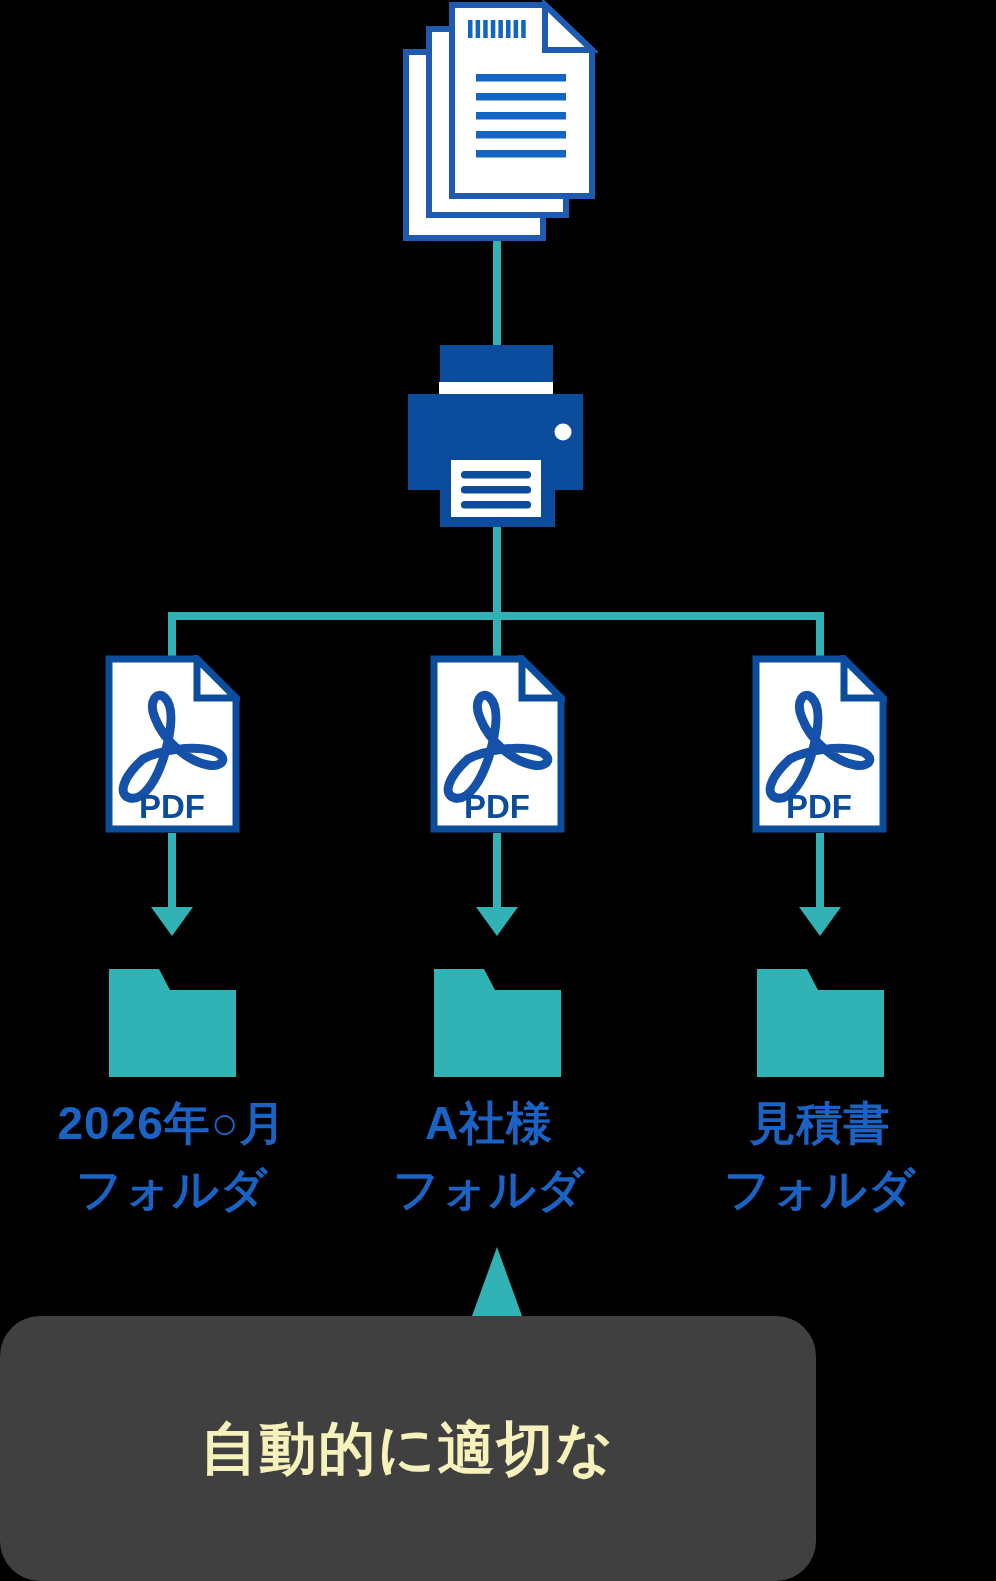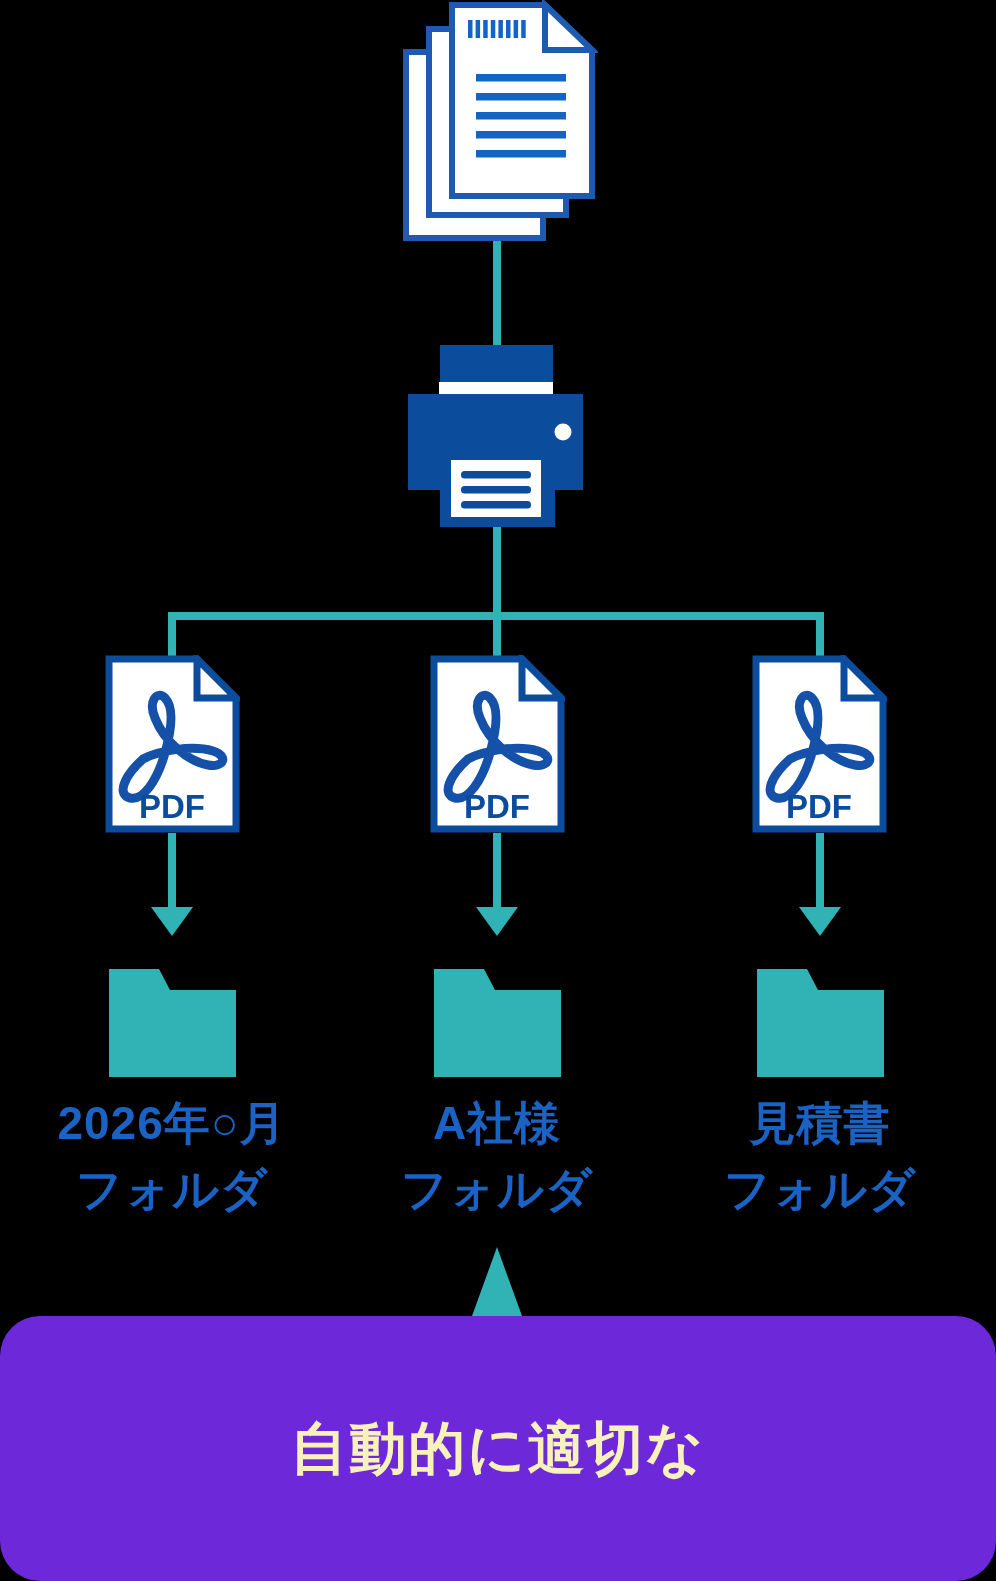--- a/index.html
+++ b/index.html
@@ -29,22 +29,22 @@
     color:#1A63C4;font-weight:bold;font-size:46px;line-height:66px;
     letter-spacing:1px;white-space:nowrap;
   }
   
   .callout-tip{
     position:absolute;left:472px;top:1247px;width:0;height:0;
     border-left:25px solid transparent;border-right:25px solid transparent;
     border-bottom:69px solid #31B2B5;
   }
   .callout-box{
-    position:absolute;left:0;top:1316px;width:996px;height:265px;
-    background:#6d28d9;border-radius:40px;
+    position:absolute;left:0;top:1316px;width:816px;height:265px;
+    background:#404040;border-radius:40px;
     display:flex;flex-direction:column;justify-content:center;align-items:center;
     row-gap:36px;
   }
   .callout-line{
     color:#F7F1BB;font-weight:bold;font-size:57px;line-height:57px;
     letter-spacing:2px;white-space:nowrap;text-align:center;
   }
   svg text{font-family:"Liberation Sans","DejaVu Sans",sans-serif;}
 </style>
 </head>
@@ -123,21 +123,21 @@
   <div class="arrow-head" style="left:799px;top:907px;"></div>
 
   <div class="folder" style="left:109px;top:969px;"></div>
   <div class="folder" style="left:434px;top:969px;"></div>
   <div class="folder" style="left:757px;top:969px;"></div>
 
   <div class="folder-label" style="left:-8px;">
     <div>2026年○月</div>
     <div>フォルダ</div>
   </div>
-  <div class="folder-label" style="left:317px;">
+  <div class="folder-label" style="left:309px;">
     <div>A社様</div>
     <div>フォルダ</div>
   </div>
   <div class="folder-label" style="left:640px;">
     <div>見積書</div>
     <div>フォルダ</div>
   </div>
 
   <div class="callout-tip"></div>
   <div class="callout-box">

